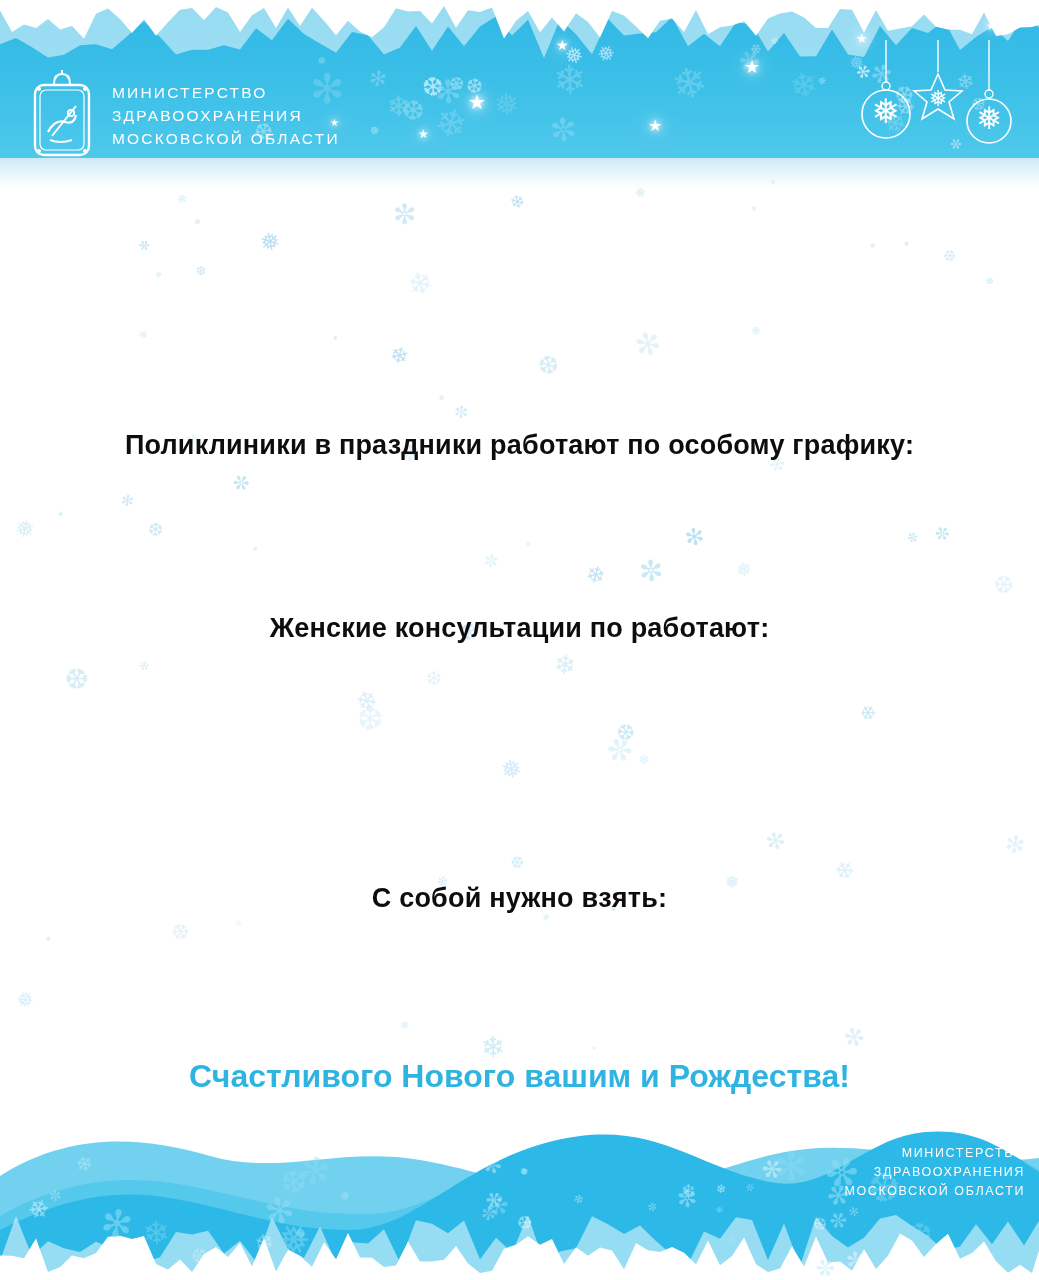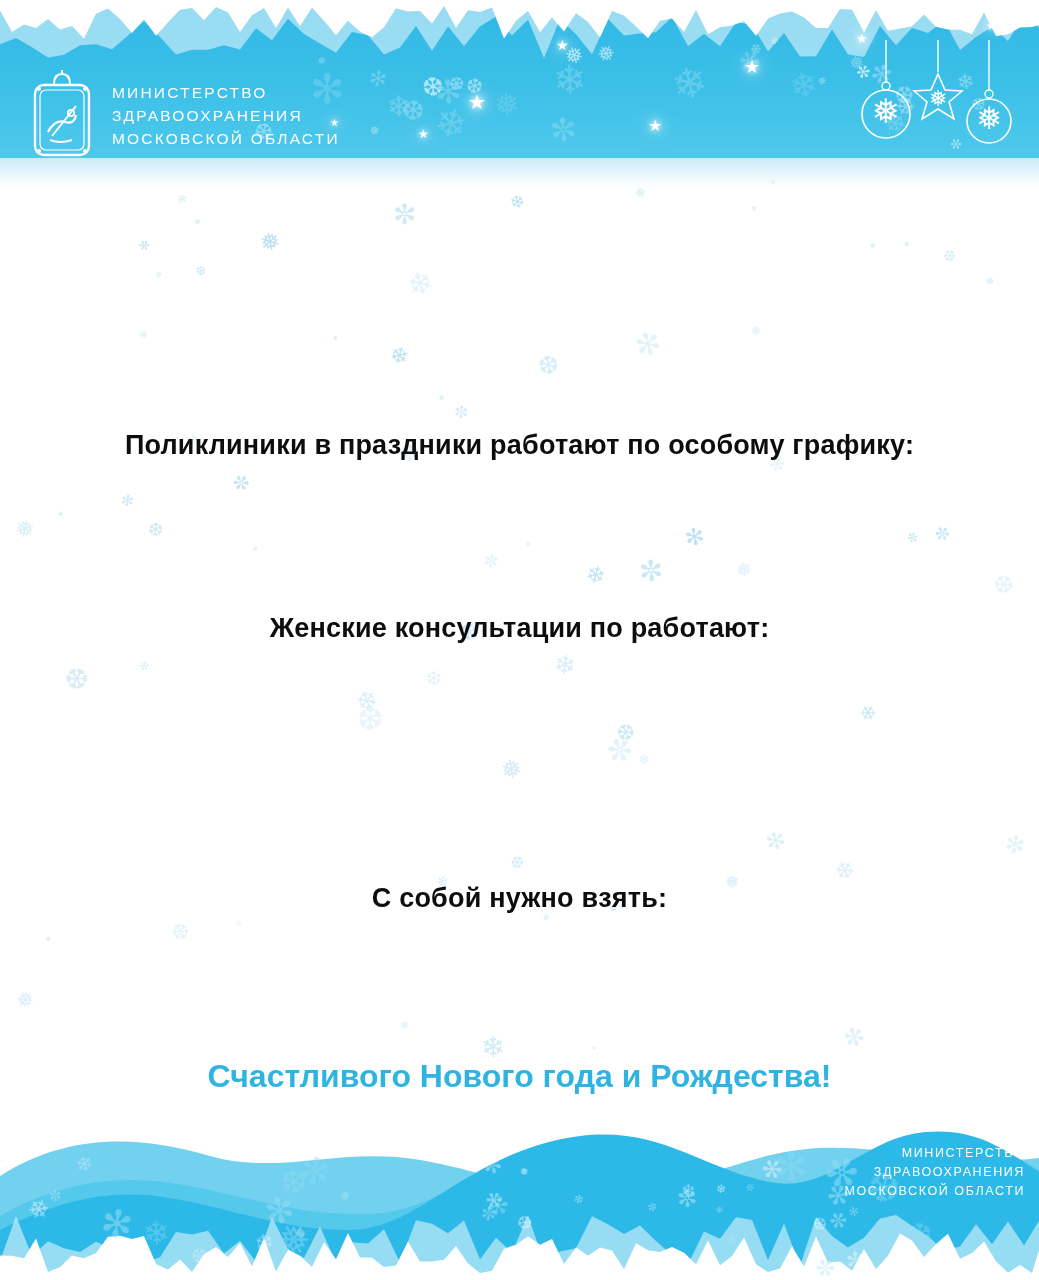--- a/index.html
+++ b/index.html
@@ -245,21 +245,21 @@
 
 
   <div class="content-item sec sec-poly">Поликлиники в праздники работают по особому графику:</div>
 
   <div class="content-item sec sec-women">Женские консультации по работают:</div>
 
 
   <div class="content-item sec sec-bring">С собой нужно взять:</div>
 
 
-  <div class="content-item closing">Счастливого Нового года и Рождества!</div>
+  <div class="content-item closing">Счастливого Нового вашим и Рождества!</div>
 
   <div class="footer">
     <svg class="footer-svg" width="1039" height="168" viewBox="0 0 1039 168" preserveAspectRatio="none">
       <path fill="#72d1ef" d="M0,64 C70,20 140,24 210,44 C280,64 340,34 420,48 C500,62 520,82 600,80 C700,78 740,40 820,36 C890,33 960,56 1039,46 L1039,168 L0,168 Z"></path>
       <path fill="#4cc5eb" opacity="0.75" d="M0,104 C60,70 120,60 190,74 C260,88 300,104 370,102 C440,100 480,44 585,32 C660,24 710,62 780,74 C840,84 880,34 940,30 C990,27 1015,44 1039,58 L1039,168 L0,168 Z"></path>
       <path fill="#2db9e7" d="M0,118 C60,88 110,76 170,86 C240,98 280,118 350,118 C420,118 470,38 580,24 C660,14 700,56 770,70 C830,82 862,26 925,20 C980,15 1010,42 1039,60 L1039,168 L0,168 Z"></path>
       <polygon id="grunge-bot-2" fill="rgba(255,255,255,0.5)" points="0,168 0,149.0 16,104.0 32,144.2 48,129.3 64,136.3 80,140.0 96,129.7 112,136.5 128,141.2 144,150.2 160,145.3 176,119.9 192,122.6 208,118.7 224,141.5 240,128.8 256,149.7 272,105.1 288,137.3 304,145.7 320,114.4 336,150.6 352,130.2 368,131.6 384,117.2 400,150.6 416,108.2 432,111.8 448,121.3 464,108.4 480,147.4 496,125.8 512,140.5 528,103.5 544,149.9 560,139.6 576,136.2 592,104.3 608,112.3 624,121.9 640,113.4 656,128.9 672,142.9 688,152.5 704,119.5 720,126.7 736,105.3 752,107.9 768,147.9 784,111.4 800,154.1 816,105.1 832,123.9 848,135.6 864,125.7 880,106.4 896,103.0 912,114.1 928,124.1 944,138.9 960,134.6 976,112.2 992,132.2 1008,109.6 1024,133.5 1039,108.7 1039,168"></polygon>
       <polygon id="grunge-bot-1" fill="#ffffff" points="0,168 0,143.6 12,143.8 24,146.2 36,126.6 48,159.9 60,155.1 72,143.4 84,146.2 96,140.9 108,124.7 120,123.7 132,127.0 144,123.9 156,152.1 168,157.5 180,147.4 192,160.0 204,142.1 216,134.9 228,145.0 240,130.7 252,154.3 264,126.0 276,159.6 288,137.5 300,143.9 312,154.8 324,130.2 336,147.3 348,121.0 360,145.4 372,145.8 384,154.9 396,153.4 408,129.5 420,149.5 432,149.6 444,147.7 456,134.1 468,151.6 480,161.0 492,158.7 504,136.7 516,132.7 528,124.3 540,132.7 552,127.0 564,152.1 576,135.2 588,143.7 600,135.6 612,138.4 624,157.3 636,130.9 648,138.2 660,139.9 672,135.0 684,140.8 696,152.2 708,128.4 720,153.3 732,144.0 744,125.4 756,152.3 768,160.1 780,156.6 792,134.3 804,154.4 816,124.5 828,150.6 840,149.4 852,158.6 864,137.0 876,157.1 888,143.8 900,121.5 912,128.6 924,145.0 936,131.9 948,121.8 960,146.7 972,141.0 984,129.6 996,149.3 1008,160.8 1020,152.7 1032,161.1 1039,138.5 1039,168"></polygon>
     </svg>
     <div id="footer-flakes">

